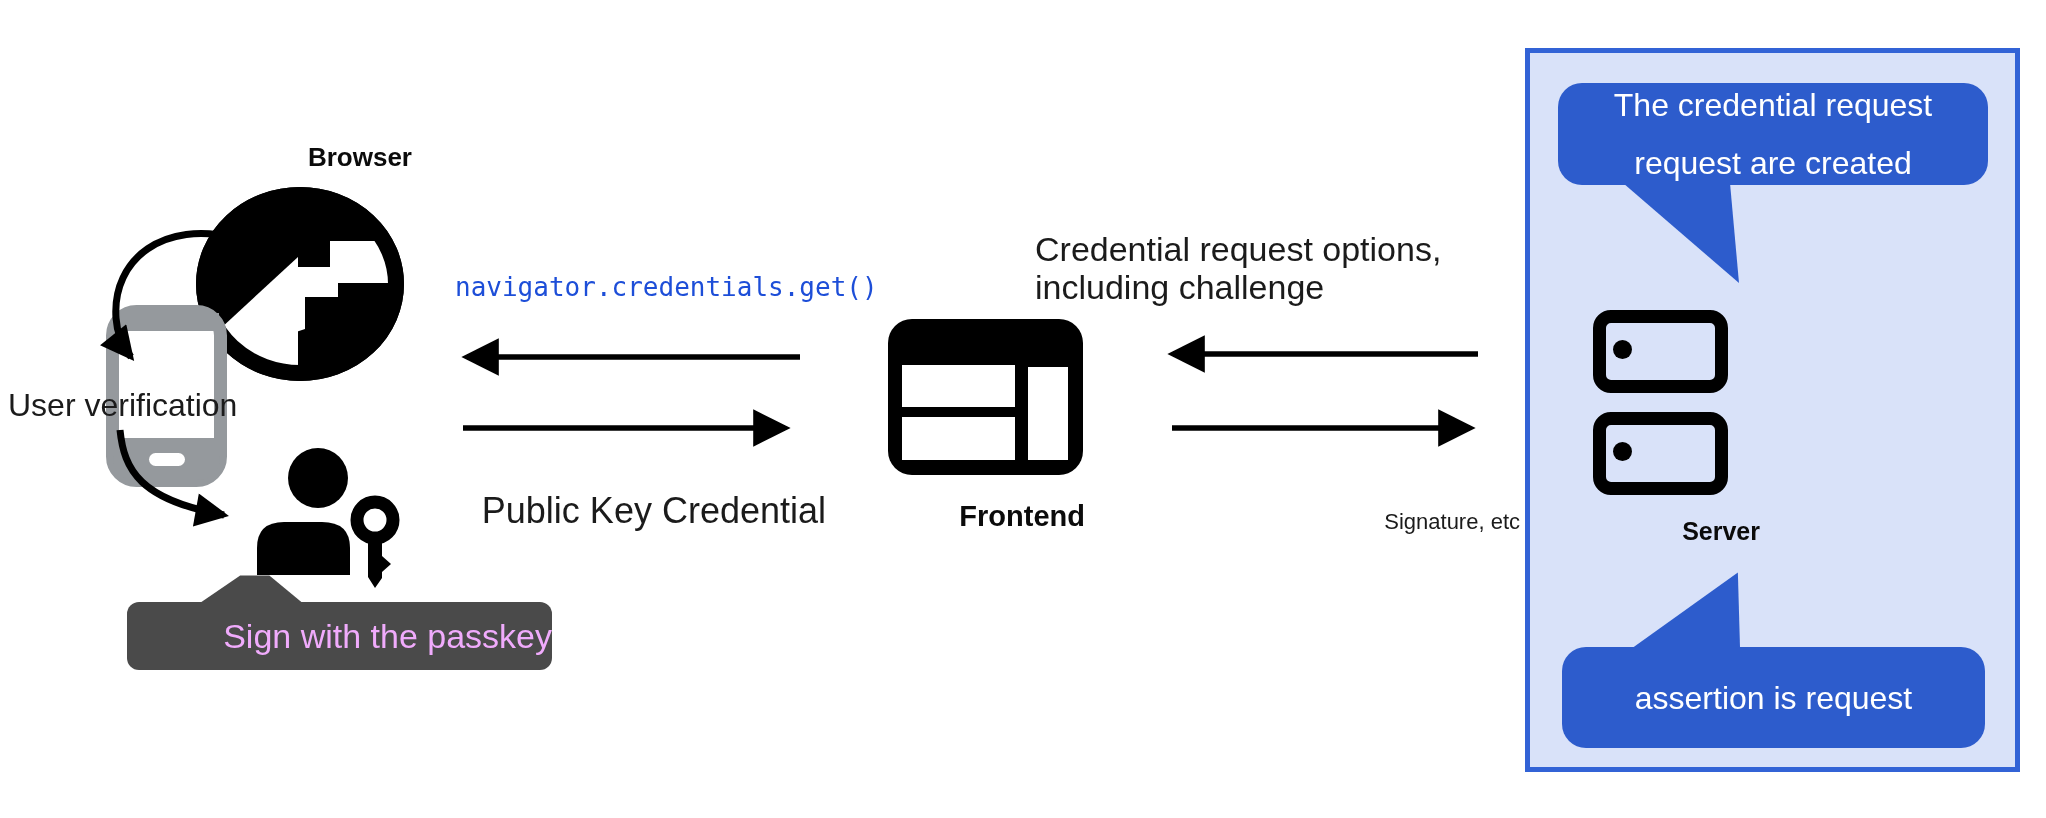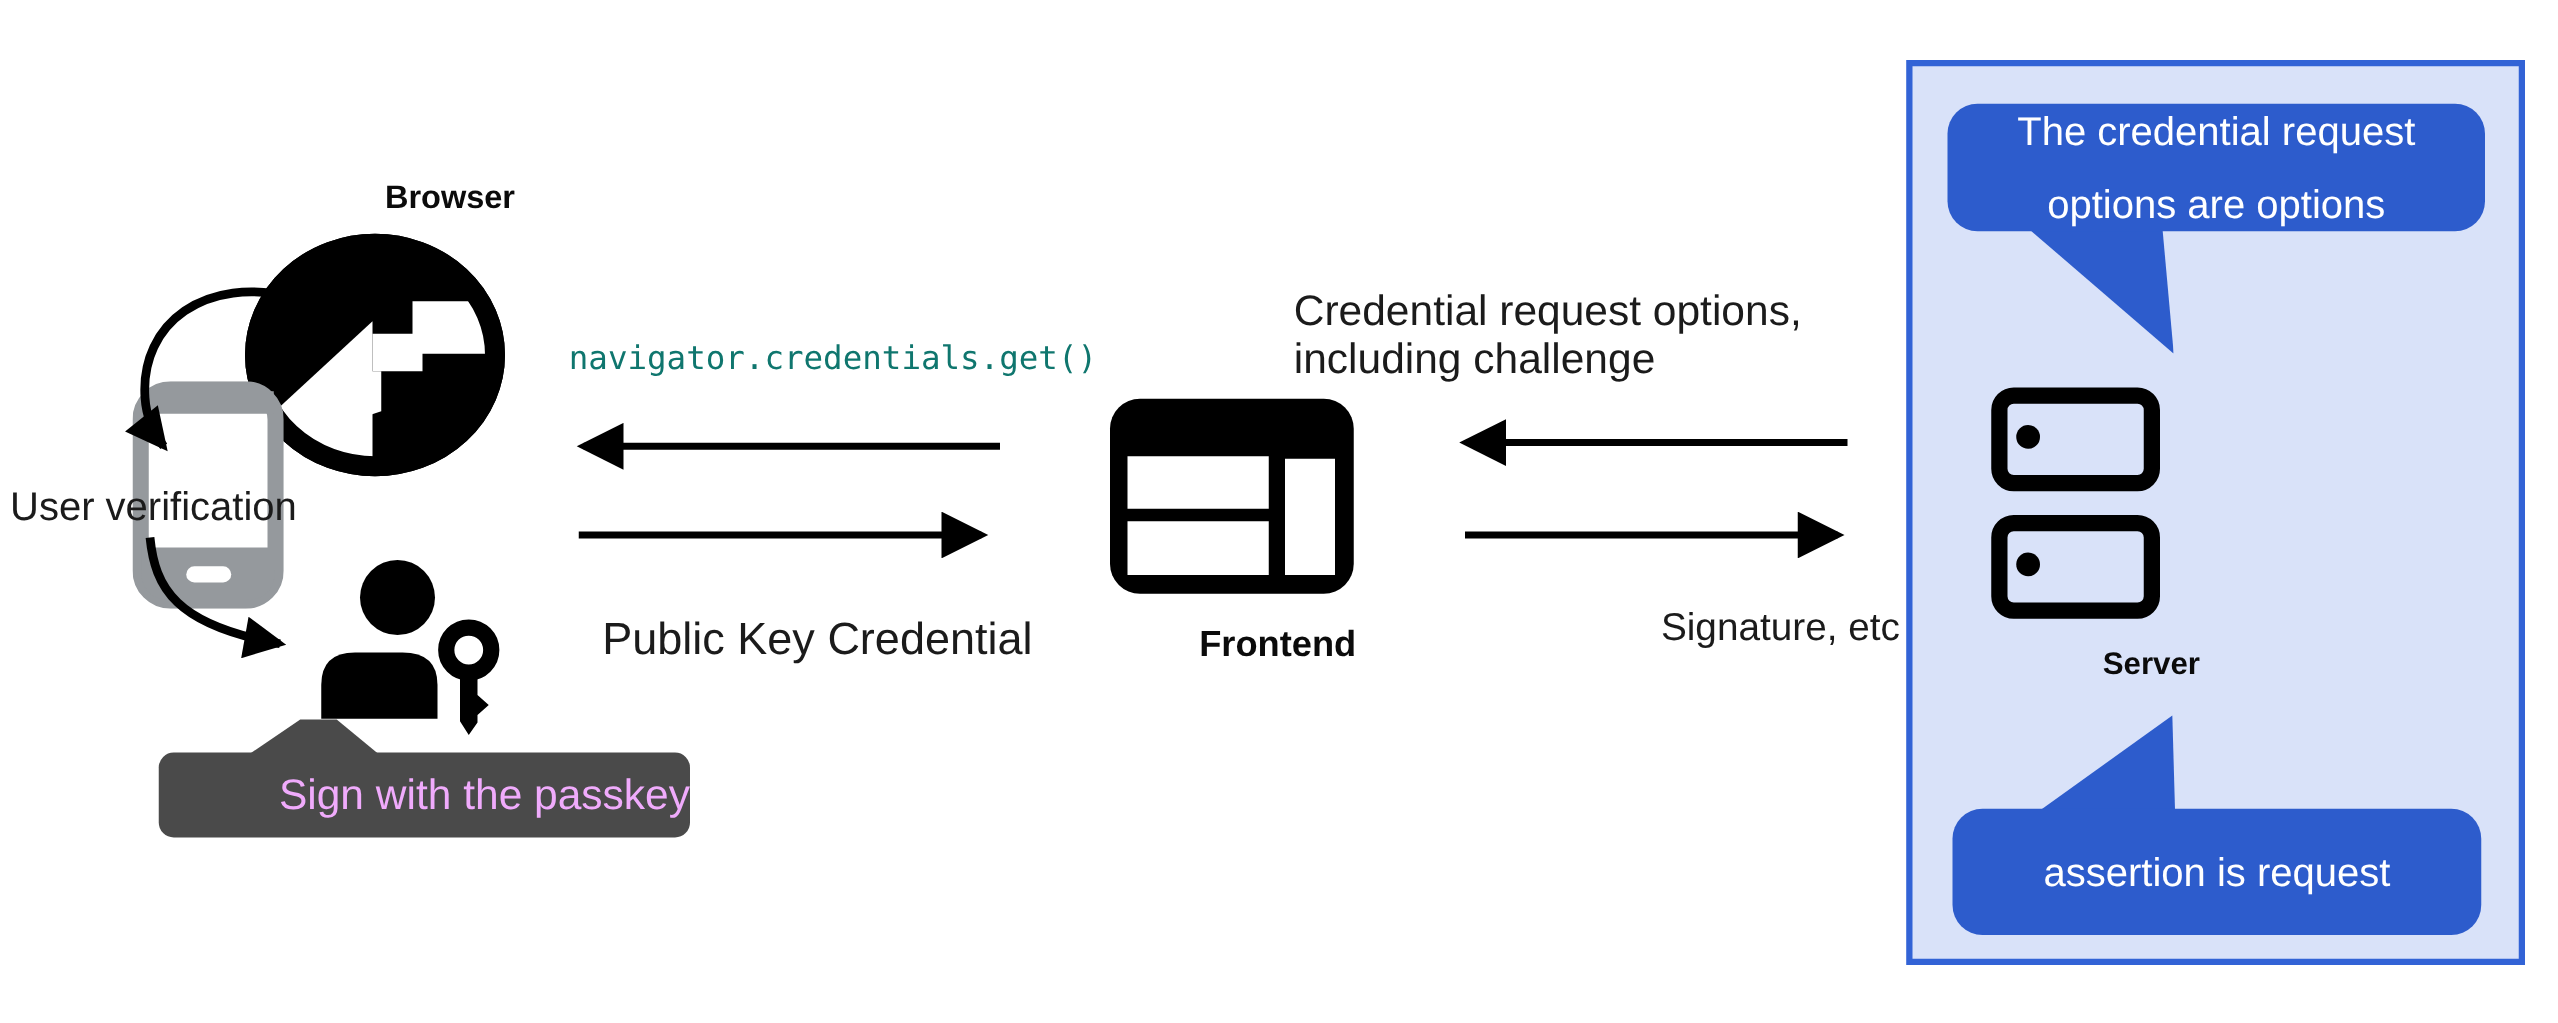--- a/index.html
+++ b/index.html
@@ -17,24 +17,24 @@
   .globe-svg{left:180px;top:179px;}
   .phone-svg{left:106px;top:305px;}
   .uv-label{left:8px;top:387px;font-size:32px;}
   .person-svg{left:250px;top:440px;}
   .sign-tail{left:197px;top:573px;width:108px;height:32px;background:var(--banner-dark,#4a4a4a);
     clip-path:polygon(0% 100%,100% 100%,67% 8%,40% 8%);}
   .sign-box{left:127px;top:602px;width:425px;height:68px;background:var(--banner-dark,#4a4a4a);
     border-radius:12px;color:#f0abfc;font-size:34px;line-height:68px;}
 
   
-  .mono-label{left:455px;top:272px;font-size:26px;font-family:"DejaVu Sans Mono",monospace;color:#0f766e;}
+  .mono-label{left:455px;top:272px;font-size:26px;font-family:"DejaVu Sans Mono",monospace;color:#1d4ed8;}
   .pk-label{left:426px;top:490px;width:400px;font-size:36px;}
   .cr-label{left:1035px;top:230px;font-size:34px;line-height:38px;white-space:nowrap;}
-  .sig-label{left:1120px;top:484px;width:400px;font-size:31px;}
+  .sig-label{left:1120px;top:509px;width:400px;font-size:22px;}
 
   
   .fe-icon{left:888px;top:319px;width:195px;height:156px;background:#000;border-radius:24px;}
   .fe-white{position:absolute;background:#fff;}
   .fe-w1{left:14px;top:46px;width:113px;height:42px;}
   .fe-w2{left:14px;top:98px;width:113px;height:43px;}
   .fe-w3{left:140px;top:48px;width:40px;height:93px;}
   .fe-label{left:885px;top:500px;width:200px;font-size:29px;}
 
   
@@ -103,21 +103,21 @@
     <div class="fe-white fe-w2"></div>
     <div class="fe-white fe-w3"></div>
   </div>
   <div class="abs lbl lbl-bold center fe-label">Frontend</div>
 
   <div class="abs panel"></div>
 
   <div class="abs tail-top"></div>
   <div class="abs bubble bubble-top">
     <div>The credential request</div>
-    <div>options are options</div>
+    <div>request are created</div>
   </div>
 
   <div class="abs srv-unit srv-1">
     <div class="srv-dot"></div>
   </div>
   <div class="abs srv-unit srv-2">
     <div class="srv-dot"></div>
   </div>
   <div class="abs lbl lbl-bold center srv-label">Server</div>
 

